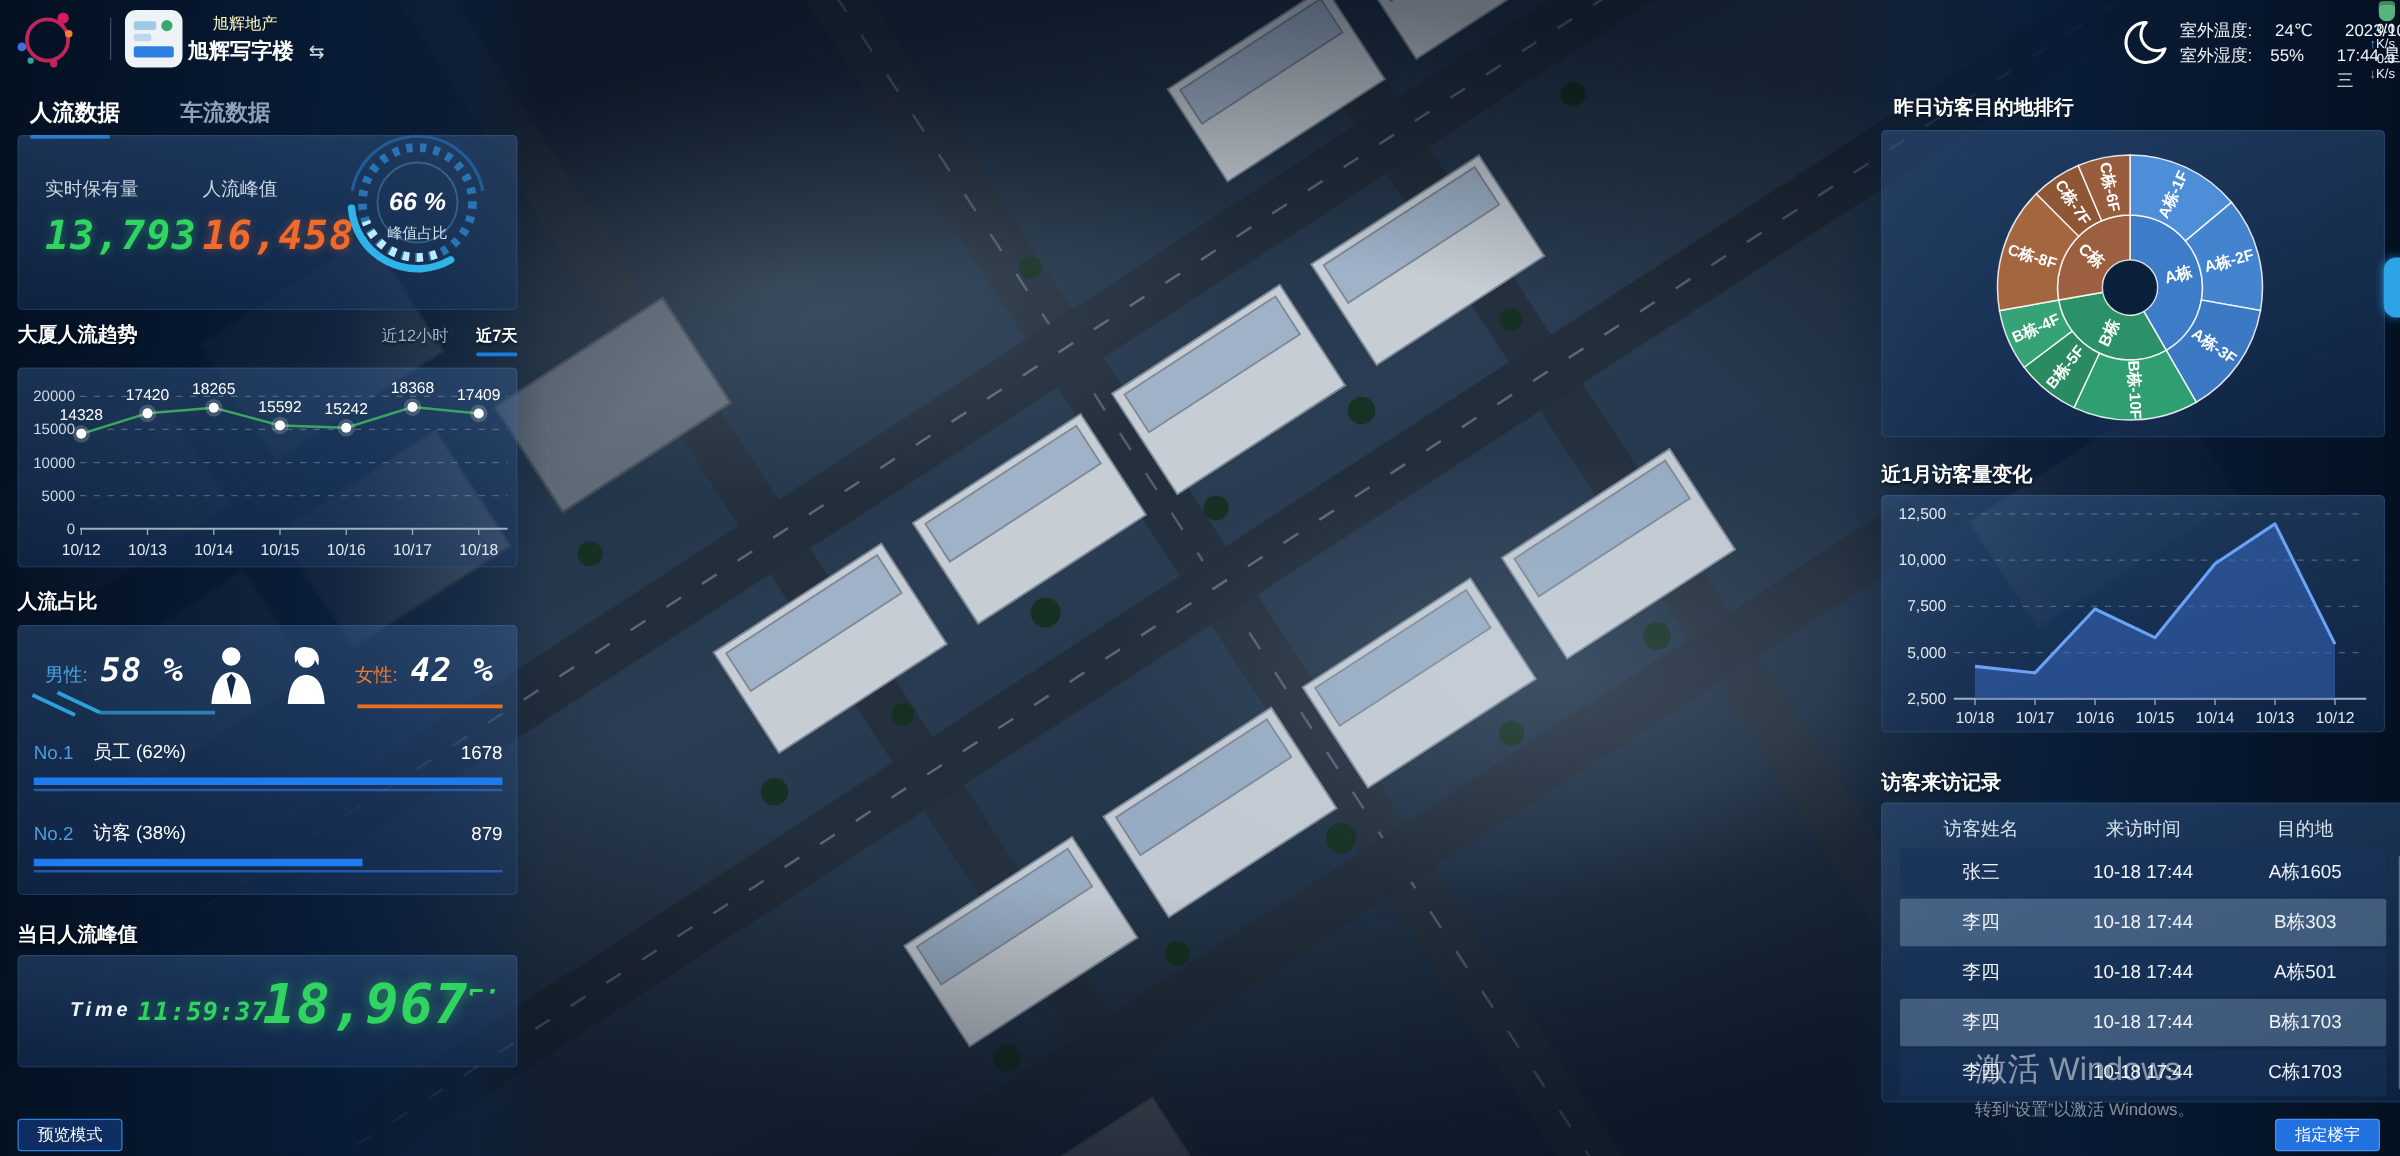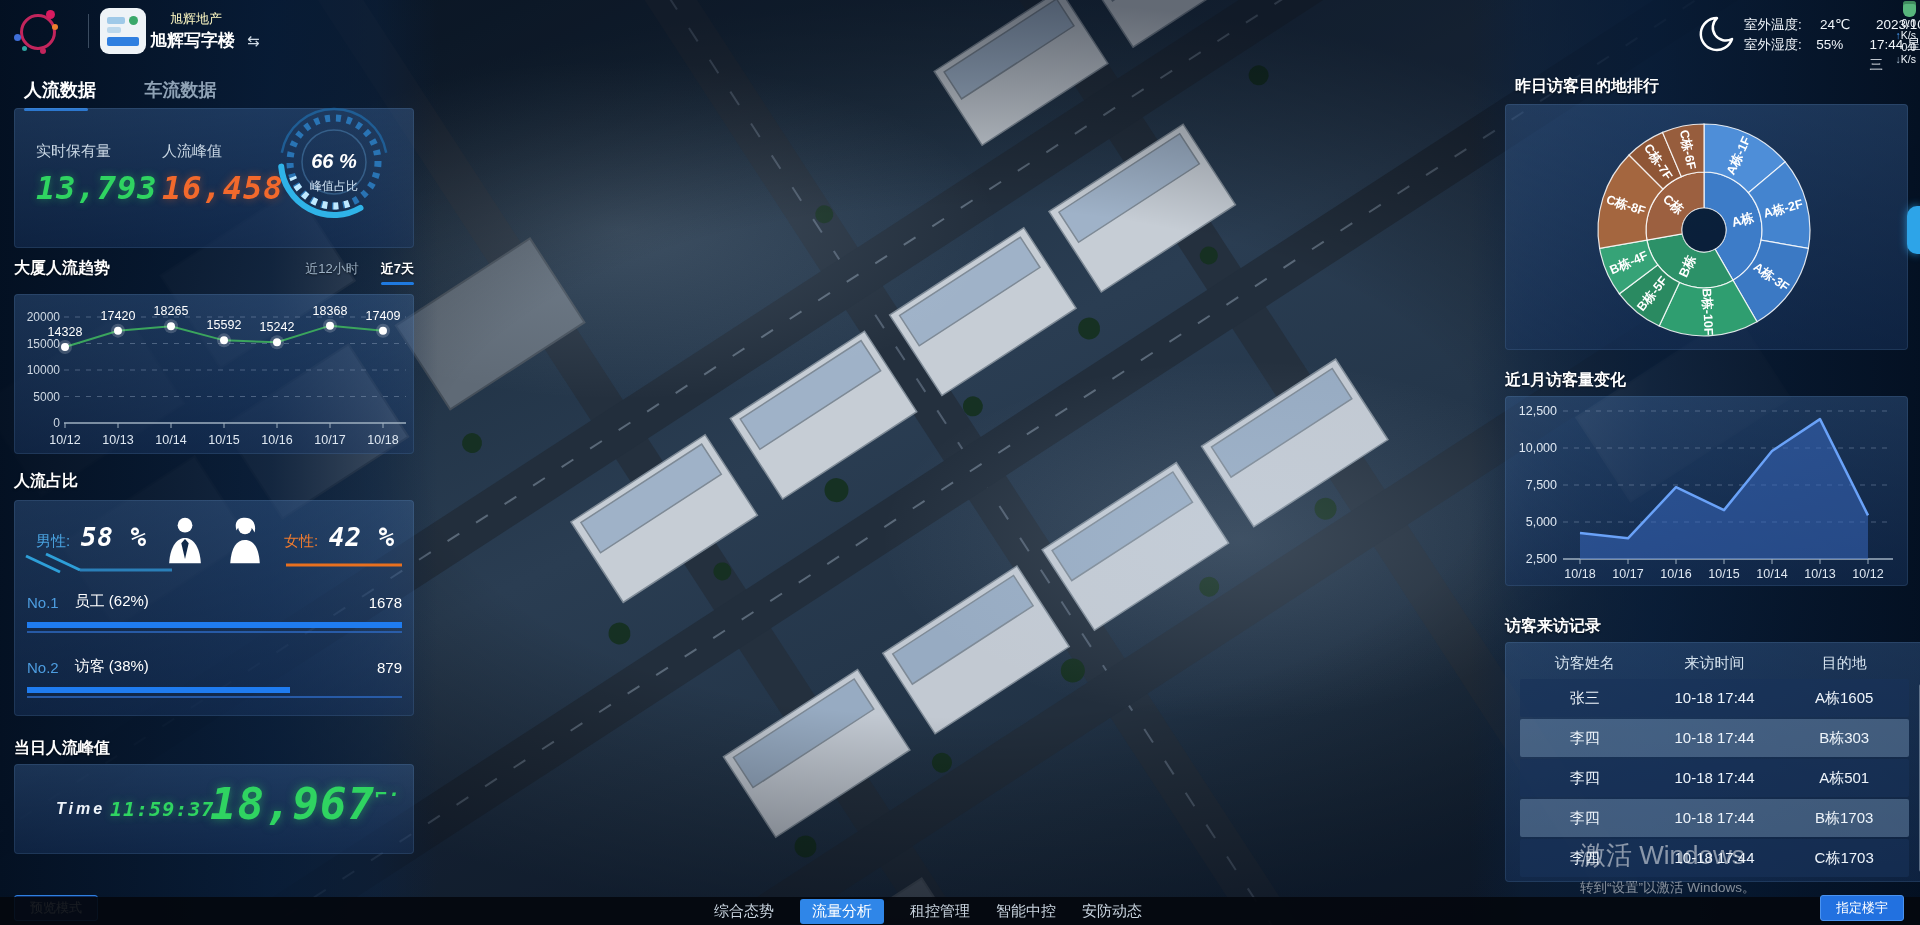--- a/index.html
+++ b/index.html
@@ -503,24 +503,15 @@
     <div class="t-scroll"></div>
   </section>
 
   <div class="edge-handle"></div>
 
   <div class="watermark">
     <div class="w1">激活 Windows</div>
     <div class="w2">转到“设置”以激活 Windows。</div>
   </div>
 
-  <nav class="bottom-bar">
-    <div class="nav-items" id="nav-items">
-        <span class="nav-item">综合态势</span>
-        <span class="nav-item active">流量分析</span>
-        <span class="nav-item">租控管理</span>
-        <span class="nav-item">智能中控</span>
-        <span class="nav-item">安防动态</span>
-      </div>
-  </nav>
   <button class="btn btn-assign">指定楼宇</button>
 
 </div>
 
 </body></html>

